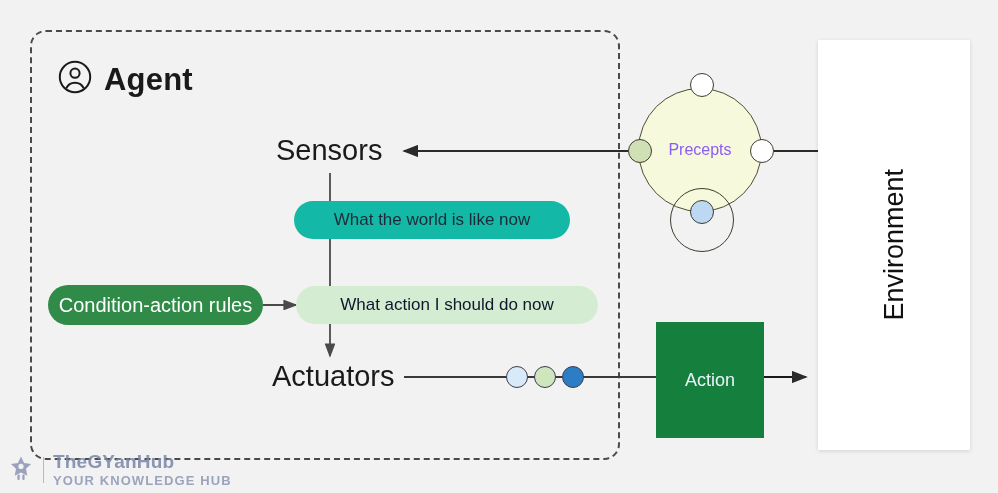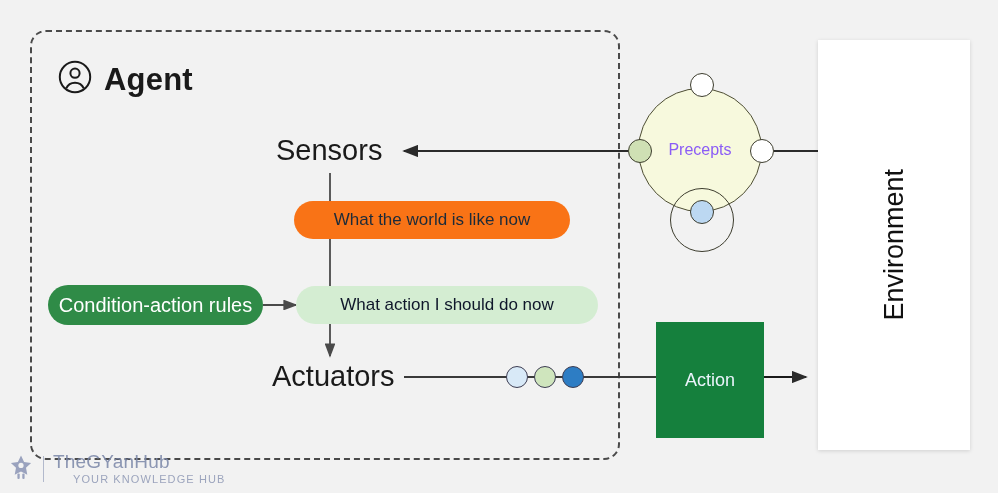--- a/index.html
+++ b/index.html
@@ -68,21 +68,21 @@
     border-radius: 999px;
     font-size: 17px;
     white-space: nowrap;
     box-sizing: border-box;
   }
   #pill-world {
     left: 294px;
     top: 201px;
     width: 276px;
     height: 38px;
-    background: #f97316;
+    background: #14b8a6;
     color: #1c2b3a;
   }
   #pill-action {
     left: 296px;
     top: 286px;
     width: 302px;
     height: 38px;
     background: #d4edd2;
     color: #0f172a;
   }
@@ -194,32 +194,31 @@
   
   #watermark {
     position: absolute;
     left: 8px;
     top: 452px;
     display: flex;
     align-items: center;
     gap: 7px;
     opacity: .85;
   }
-  #watermark .wm-text { display: flex; flex-direction: column; line-height: 1; }
+  #watermark .wm-text { display: flex; flex-direction: column; line-height: 1; font-weight: bold; }
   #watermark .wm-title {
     font-size: 19px;
     color: #7a86a8;
     letter-spacing: .2px;
   }
   #watermark .wm-sub {
-    font-size: 11px;
+    font-size: 13px;
     color: #8d97b4;
     letter-spacing: 1.1px;
     margin-top: 3px;
-    margin-left: 20px;
   }
   #watermark .wm-divider {
     width: 1px;
     height: 26px;
     background: #a8b0c6;
     margin: 0 2px;
   }
 </style>
 </head>
 <body>

